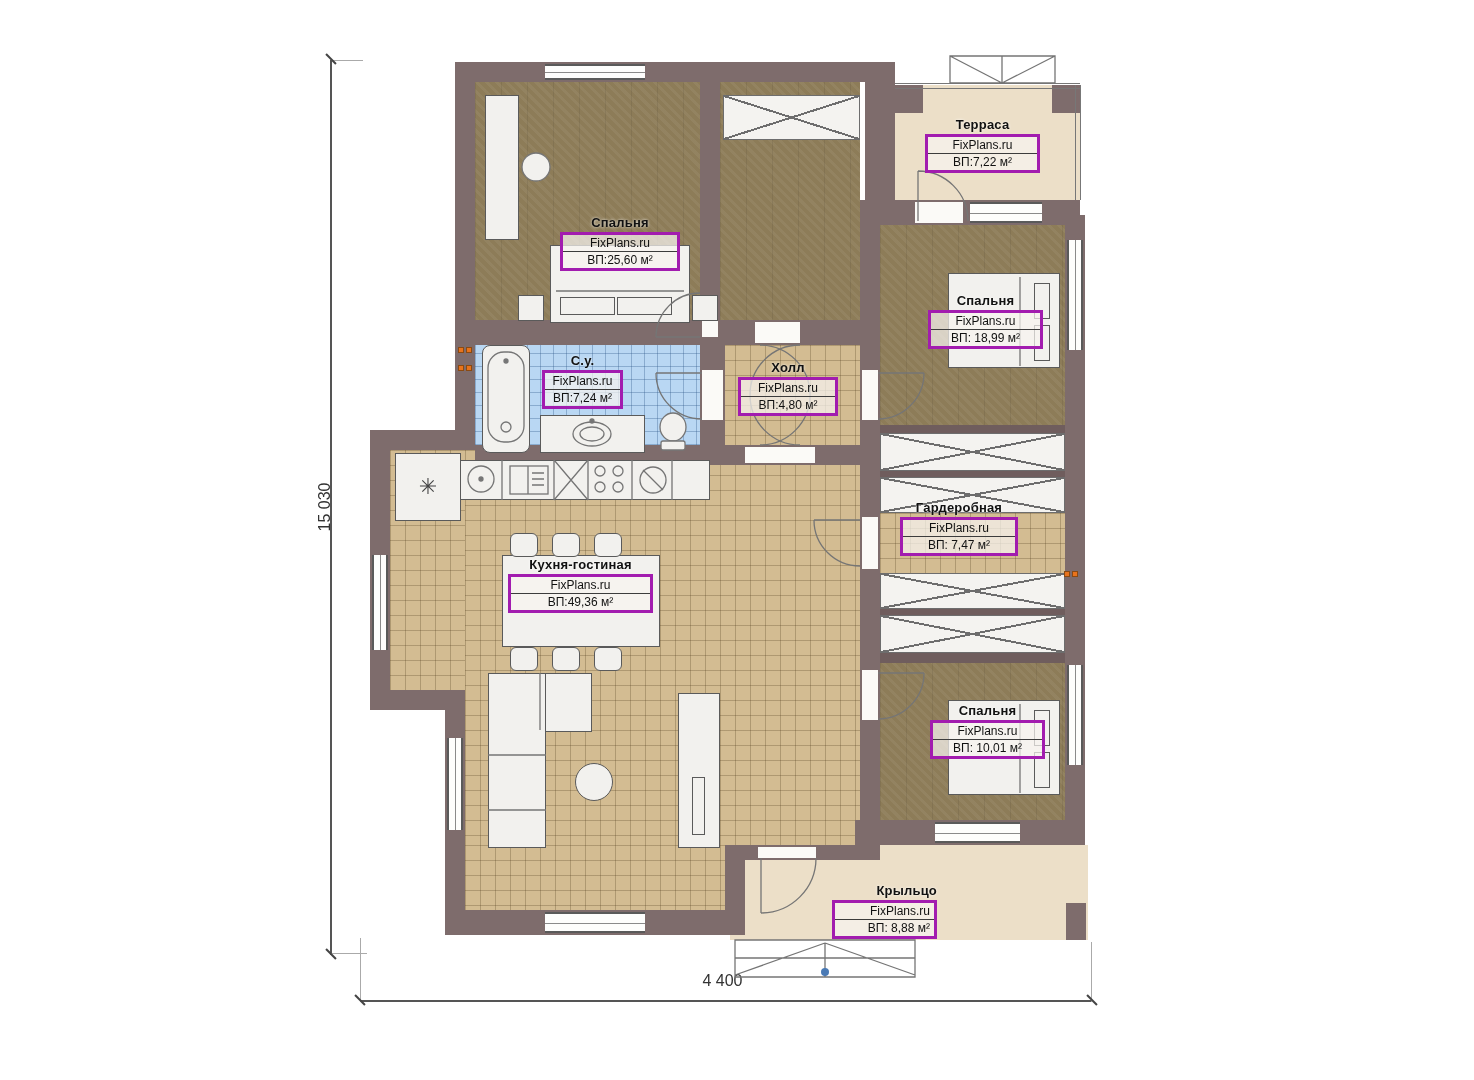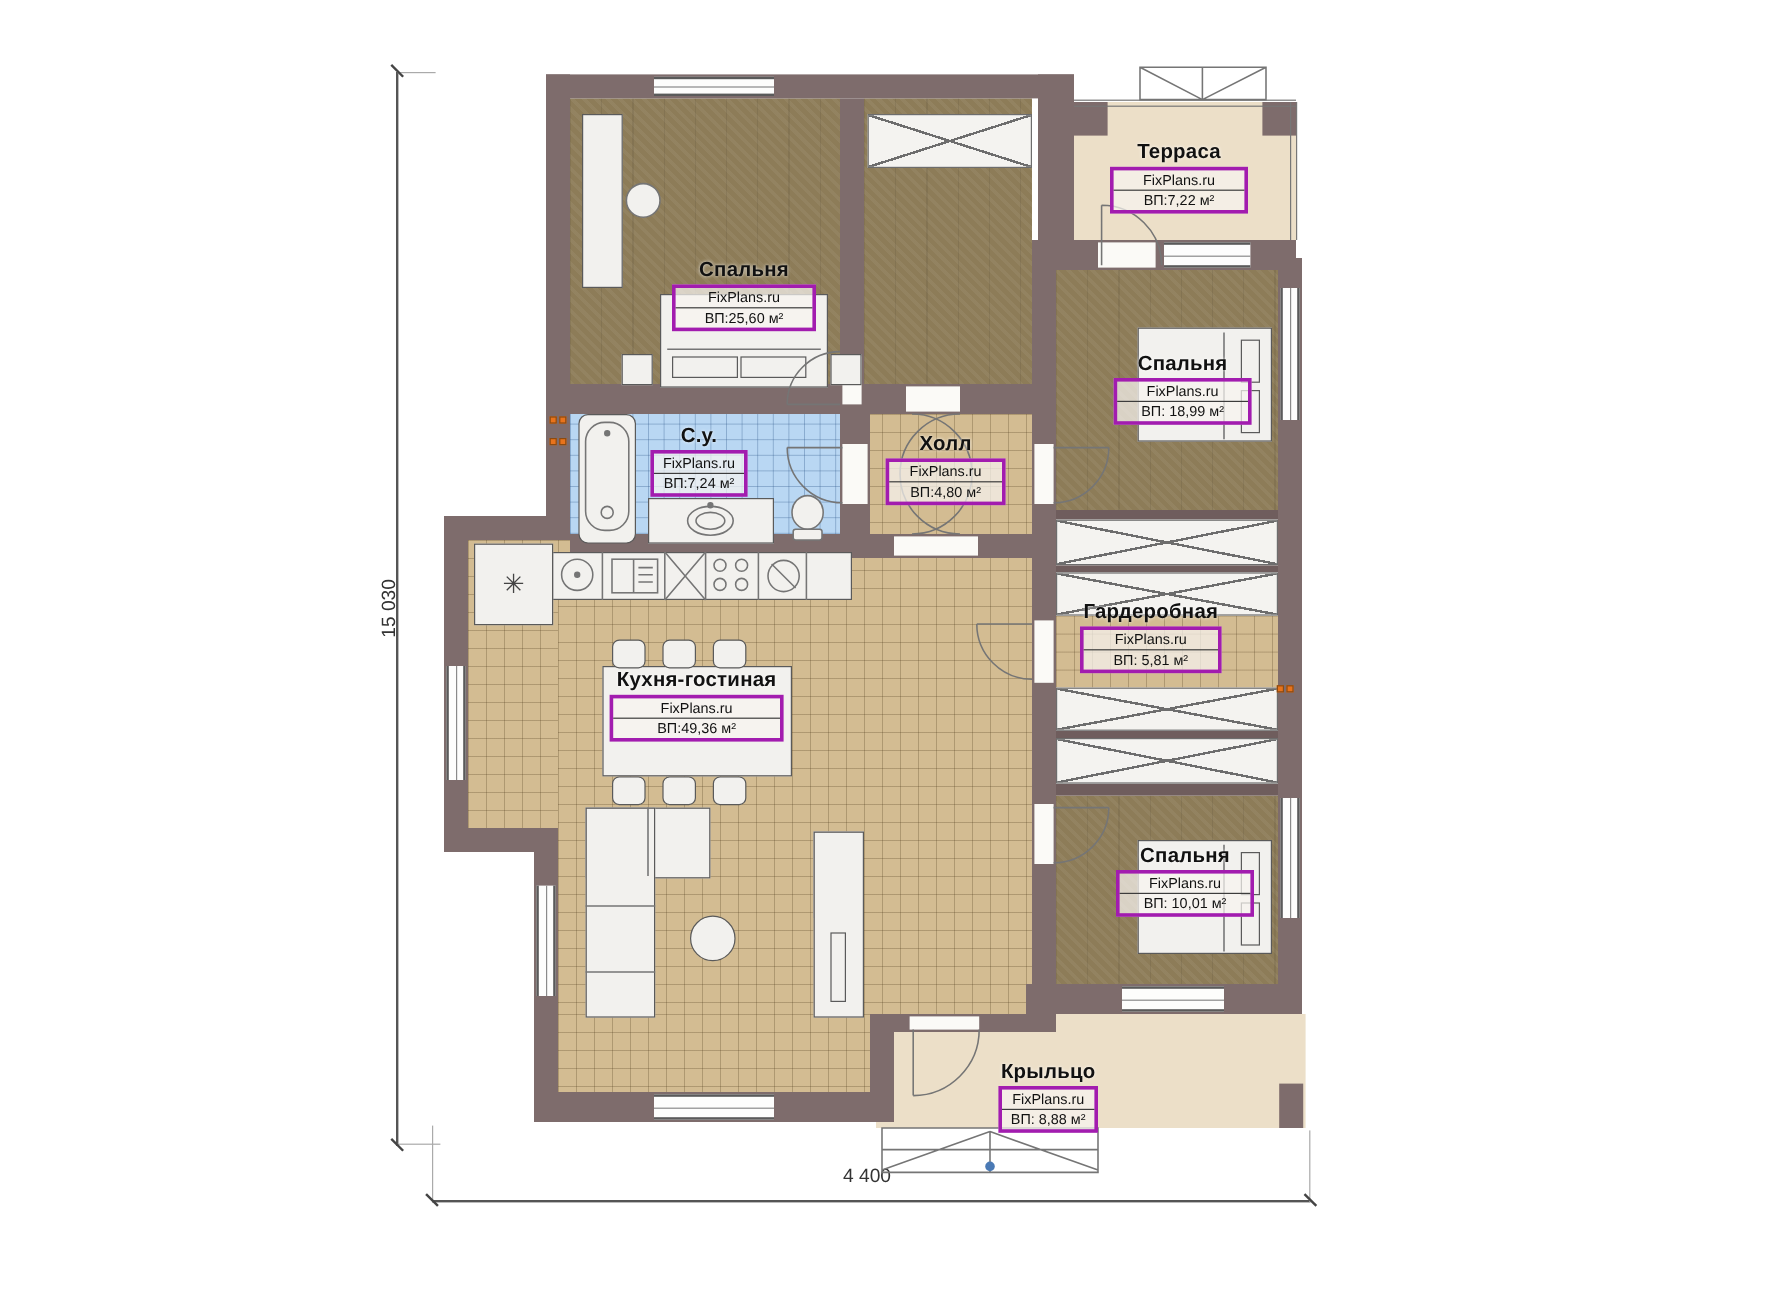--- a/index.html
+++ b/index.html
@@ -33,21 +33,21 @@
   .chair{border-radius:6px;}
   .round{border-radius:50%;}
   .xunit{z-index:8;background-color:#f4f3f0;border:1px solid #6d6d6d;
     background-image:
      linear-gradient(to top right,transparent 0,transparent calc(50% - 1px),#6d6d6d calc(50% - 1px),#6d6d6d calc(50% + 1px),transparent calc(50% + 1px)),
      linear-gradient(to bottom right,transparent 0,transparent calc(50% - 1px),#6d6d6d calc(50% - 1px),#6d6d6d calc(50% + 1px),transparent calc(50% + 1px));}
   .rad{width:6px;height:6px;background:#e8731c;border:1px solid #8a4a12;z-index:11;}
   .star{z-index:11;display:flex;align-items:center;justify-content:center;font-size:22px;color:#444;background:transparent;border:none;}
   .overlay{position:absolute;left:0;top:0;z-index:20;pointer-events:none;}
   .room-label{position:absolute;z-index:30;text-align:center;color:#111;}
-  .rl-name{font-weight:700;font-size:17px;margin-bottom:2px;letter-spacing:.2px;
+  .rl-name{font-weight:700;font-size:13px;margin-bottom:2px;letter-spacing:.2px;
            text-shadow:0 0 3px rgba(255,255,255,.9);}
   .rl-rows{border:3px solid #a21caf;background:rgba(246,244,240,.72);}
   .rl-brand{font-size:12px;padding:1px 4px;border-bottom:1px solid #3c3c3c;white-space:nowrap;}
   .rl-area{font-size:12px;padding:1px 4px;white-space:nowrap;}
   .dim-line{position:absolute;background:#555;z-index:2;}
   .tick{position:absolute;width:14px;height:2px;background:#444;transform:rotate(45deg);z-index:3;}
   .ext{position:absolute;background:#aaa;z-index:2;}
   .dim-text{position:absolute;font-size:16px;color:#333;z-index:3;text-align:center;}
 </style>
 </head>
@@ -277,38 +277,38 @@
       <div class="rl-name">Холл</div>
       <div class="rl-rows">
         <div class="rl-brand">FixPlans.ru</div>
         <div class="rl-area">ВП:4,80 м²</div>
       </div>
     </div>
     <div class="room-label" style="left:540px;top:445px;width:118px;">
       <div class="rl-name">Гардеробная</div>
       <div class="rl-rows">
         <div class="rl-brand">FixPlans.ru</div>
-        <div class="rl-area">ВП: 5,81 м²</div>
+        <div class="rl-area">ВП: 7,47 м²</div>
       </div>
     </div>
     <div class="room-label" style="left:148px;top:502px;width:145px;">
       <div class="rl-name">Кухня-гостиная</div>
       <div class="rl-rows">
         <div class="rl-brand">FixPlans.ru</div>
         <div class="rl-area">ВП:49,36 м²</div>
       </div>
     </div>
     <div class="room-label" style="left:570px;top:648px;width:115px;">
       <div class="rl-name">Спальня</div>
       <div class="rl-rows">
         <div class="rl-brand">FixPlans.ru</div>
         <div class="rl-area">ВП: 10,01 м²</div>
       </div>
     </div>
-    <div class="room-label" style="left:472px;top:828px;width:83px;">
+    <div class="room-label" style="left:472px;top:828px;width:105px;text-align:right;">
       <div class="rl-name">Крыльцо</div>
       <div class="rl-rows">
         <div class="rl-brand">FixPlans.ru</div>
         <div class="rl-area">ВП: 8,88 м²</div>
       </div>
     </div>
 
   </div>
 </div>
 

